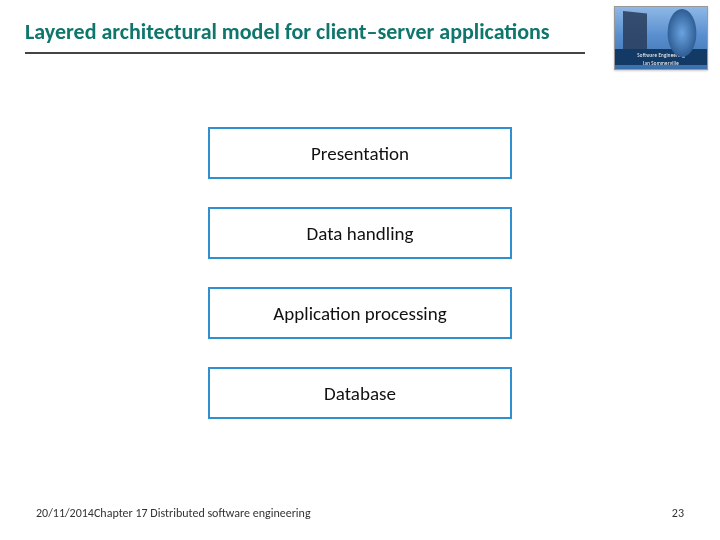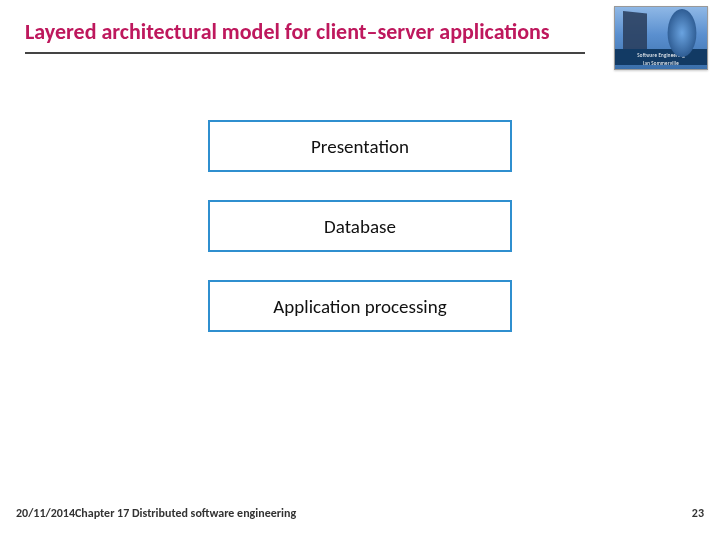--- a/index.html
+++ b/index.html
@@ -12,21 +12,21 @@
     position: relative;
     overflow: hidden;
   }
   .header {
     position: relative;
     padding: 18px 25px 0 25px;
   }
   .title {
     font-size: 22px;
     font-weight: 600;
-    color: #be185d;
+    color: #0f766e;
     line-height: 1.25;
     max-width: 560px;
     border-bottom: 2px solid #444;
     padding-bottom: 6px;
   }
   .cover-thumb {
     position: absolute;
     top: 6px;
     right: 12px;
     width: 92px;
@@ -59,21 +59,21 @@
     background: #123a64;
     color: #fff;
     font-size: 5px;
     line-height: 8px;
     text-align: center;
     padding-top: 2px;
     letter-spacing: 0.2px;
   }
   .diagram {
     position: absolute;
-    top: 120px;
+    top: 127px;
     left: 0;
     right: 0;
     display: flex;
     flex-direction: column;
     align-items: center;
     gap: 28px;
   }
   .layer {
     position: relative;
     width: 300px;
@@ -95,24 +95,23 @@
     height: 100%;
     background: #c0c0c0;
     z-index: -1;
   }
   .footer {
     position: absolute;
     left: 0; right: 0; bottom: 20px;
     display: flex;
     align-items: center;
     justify-content: space-between;
-    padding: 0 16px;
+    padding: 0 36px;
     font-size: 12px;
     color: #333;
-    font-weight: bold;
   }
   .footer .center { flex: 1; text-align: left; }
 </style>
 </head>
 <body>
 
 <div class="header">
   <div class="title">Layered architectural model for client–server applications</div>
   <div class="cover-thumb">
     <div class="cover-band">
@@ -120,24 +119,27 @@
       <div>Ian Sommerville</div>
     </div>
   </div>
 </div>
 
 <div class="diagram">
   <div class="layer">
     <span>Presentation</span>
   </div>
   <div class="layer">
-    <span>Database</span>
+    <span>Data handling</span>
   </div>
   <div class="layer">
     <span>Application processing</span>
+  </div>
+  <div class="layer">
+    <span>Database</span>
   </div>
 </div>
 
 <div class="footer">
   <span>20/11/2014</span>
   <span class="center">Chapter 17 Distributed software engineering</span>
   <span>23</span>
 </div>
 
 </body></html>

